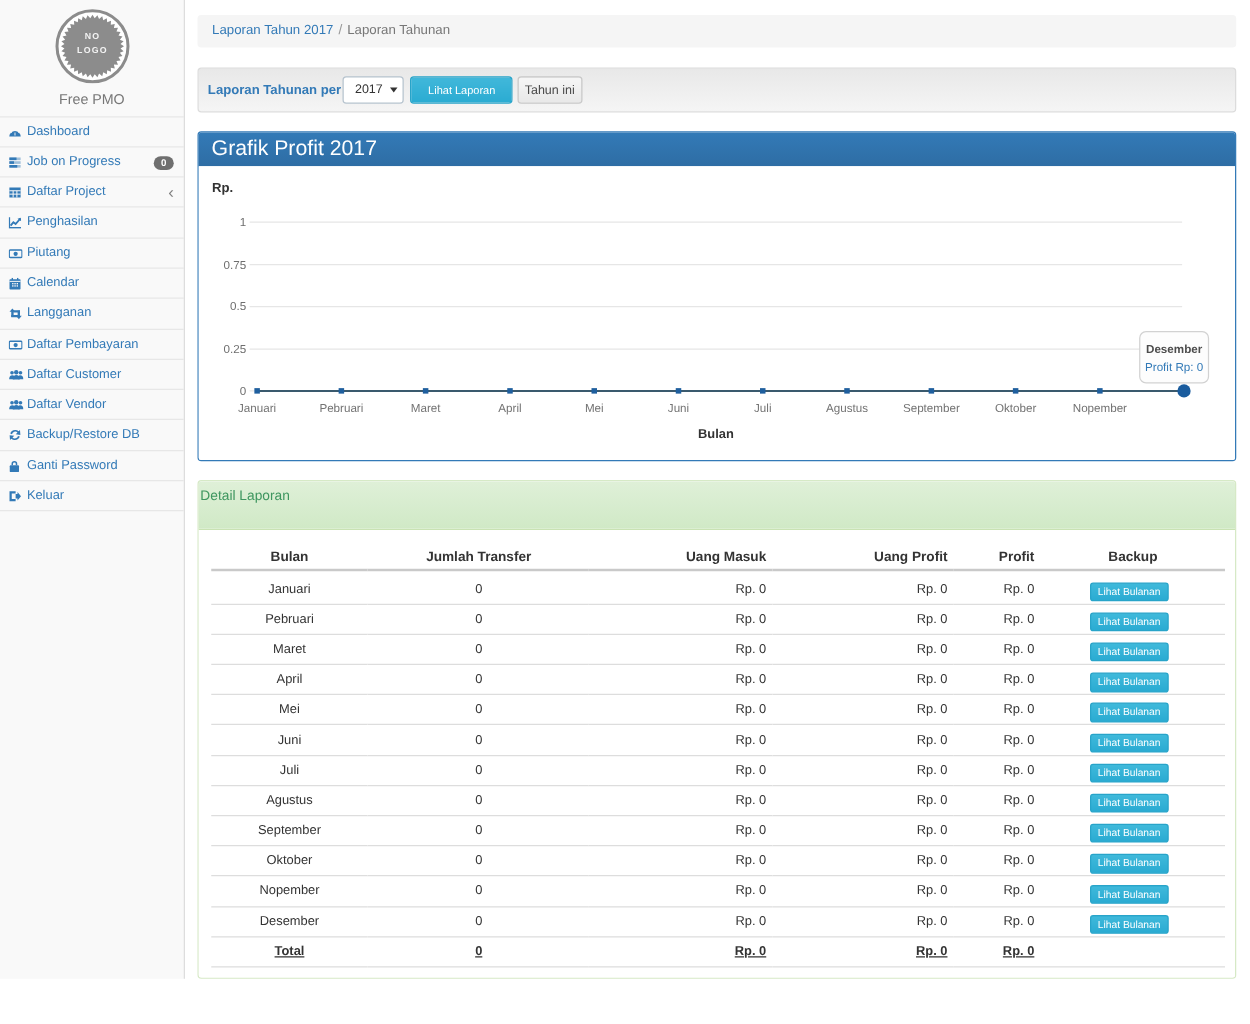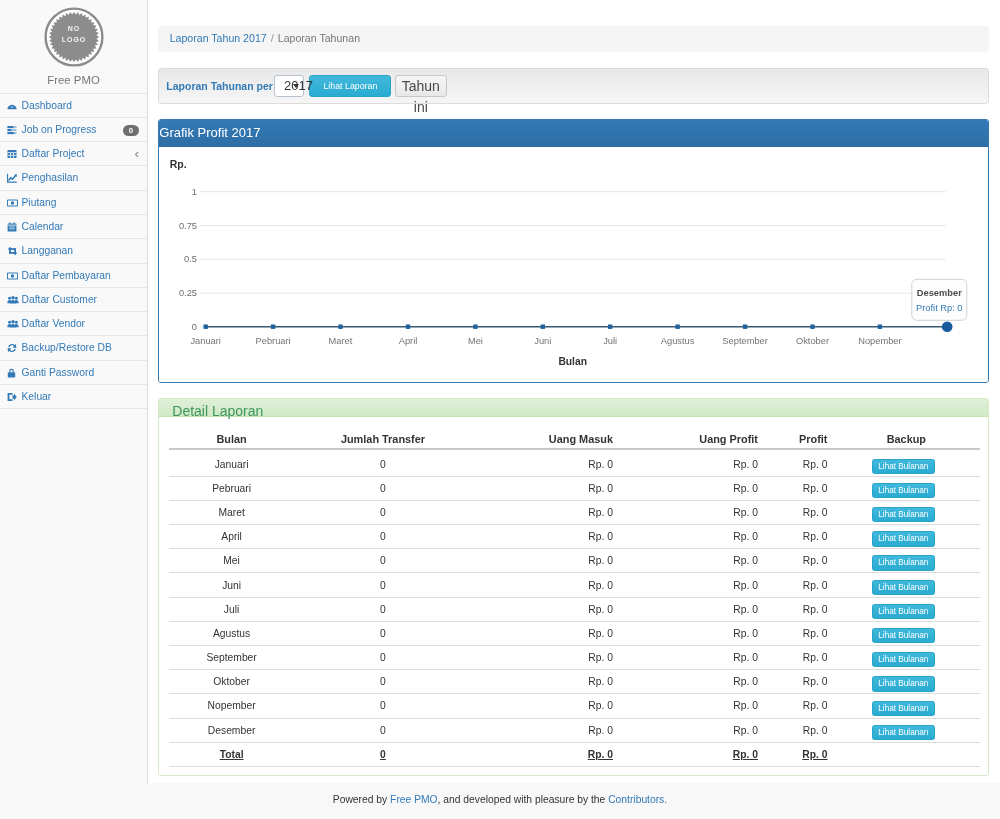--- a/index.html
+++ b/index.html
@@ -10,41 +10,41 @@
 #sidebar { position:absolute; left:0; top:0; width:148px; height:783px; background:#f9f9f9; border-right:1px solid #ddd; }
 #logo { width:60px; height:60px; margin:7px auto 0; display:block; }
 #brand { text-align:center; color:#777; font-size:11.4px; margin-top:7px; }
 #menu { list-style:none; margin-top:6.5px; border-top:1px solid #e7e7e7; }
 #menu li { position:relative; height:24.3px; border-bottom:1px solid #e7e7e7; color:#337ab7; font-size:10.3px; line-height:24px; padding-left:21.5px; white-space:nowrap; }
 #menu li svg.ic { position:absolute; left:7px; top:7px; }
 .badge0 { position:absolute; right:8px; top:7px; width:16px; height:11.5px; background:#6f6f6f; border-radius:6px; color:#fff; font-size:7.8px; font-weight:bold; text-align:center; line-height:11.5px; }
 .chev { position:absolute; right:8px; top:0; color:#808080; font-size:13.5px; }
 
 
-#main { position:absolute; left:148px; top:16px; width:852px; height:783px; background:#fff; }
+#main { position:absolute; left:148px; top:2px; width:852px; height:783px; background:#fff; }
 .breadcrumb { margin:10.4px 11.4px 0 10.3px; height:25.2px; background:#f5f5f5; border-radius:3px; font-size:10.6px; line-height:25.2px; padding-left:11.4px; color:#777; }
 .breadcrumb a { color:#337ab7; text-decoration:none; }
 .breadcrumb .sep { color:#999; padding:0 4px; font-size:11px; }
 
 .well { margin:16.4px 11.4px 0 10.3px; height:36px; background:linear-gradient(#e8e8e8,#f5f5f5); border:1px solid #dcdcdc; border-radius:3px; display:flex; align-items:center; padding-left:7px; }
 .well label { color:#337ab7; font-weight:bold; font-size:10.5px; margin-right:1.5px; }
-.sel { width:30px; height:22.3px; background:#fff; border:1px solid #b6c3ce; border-radius:3px; position:relative; font-size:13px; color:#333; line-height:20.5px; padding-left:8.6px; }
+.sel { width:49px; height:22.3px; background:#fff; border:1px solid #b6c3ce; border-radius:3px; position:relative; font-size:10px; color:#333; line-height:20.5px; padding-left:8.6px; }
 .sel .arr { position:absolute; right:4.5px; top:8.5px; width:0; height:0; border-left:3px solid transparent; border-right:3px solid transparent; border-top:4px solid #333; }
 .btn { display:inline-block; height:22.3px; border-radius:3px; font-size:9.6px; text-align:center; line-height:21px; }
 .btn-info-lg { width:82px; margin-left:5px; background:linear-gradient(#41b8da,#2aabd2); border:1px solid #28a4c9; color:#fff; font-size:8.8px; white-space:nowrap; }
-.btn-default { width:51.8px; margin-left:3.5px; background:linear-gradient(#f6f6f6,#e8e8e8); border:1px solid #c8c8c8; color:#4a4a4a; font-size:14px; }
+.btn-default { width:51.8px; margin-left:3.5px; background:linear-gradient(#f6f6f6,#e8e8e8); border:1px solid #c8c8c8; color:#4a4a4a; font-size:10px; }
 
 
 .panel { margin:0 11.4px 0 10.3px; border-radius:3px; }
 #panel1 { margin-top:15.3px; border:1px solid #337ab7; }
-#panel1 .heading { height:27px; background:linear-gradient(#337ab7,#2e6da4); border-radius:2px 2px 0 0; color:#fff; font-size:13px; line-height:26px; }
+#panel1 .heading { height:27px; background:linear-gradient(#337ab7,#2e6da4); border-radius:2px 2px 0 0; color:#fff; font-size:17px; line-height:26px; padding-left:10px; }
 #panel1 .body { position:relative; height:234.5px; background:#fff; border-radius:0 0 2px 2px; }
 
 #panel2 { margin-top:15.5px; border:1px solid #d6e9c6; }
-#panel2 .heading { height:18px; background:linear-gradient(#dff0d8,#d0e9c6); border-bottom:1px solid #c9e2b3; border-radius:2px 2px 0 0; color:#3e965f; font-size:14px; line-height:25.5px; padding-left:13px; }
+#panel2 .heading { height:39px; background:linear-gradient(#dff0d8,#d0e9c6); border-bottom:1px solid #c9e2b3; border-radius:2px 2px 0 0; color:#3e965f; font-size:11px; line-height:25.5px; padding-left:1px; }
 #panel2 .body { background:#fff; padding:9.5px 9.4px 8px 9.4px; border-radius:0 0 2px 2px; }
 
 
 table { width:100%; border-collapse:collapse; font-size:10.3px; color:#333; table-layout:fixed; }
 th { font-weight:bold; font-size:10.9px; padding:6.5px 5px 3px; border-bottom:2px solid #c9c9c9; }
 td { padding:5.1px 5px; line-height:13px; border-bottom:1px solid #ddd; }
 tbody tr:first-child td { padding-top:7.3px; }
 tbody tr:first-child td.btnc { padding-top:8.4px; }
 td.btnc { padding:6.2px 6px 1.7px 0; }
 tr.total td { font-weight:bold;text-decoration:underline; }
@@ -351,14 +351,13 @@
                 <td class="r">Rp. 0</td>
                 <td class="r">Rp. 0</td>
                 <td class="r">Rp. 0</td>
                 <td class="c"></td>
               </tr>
 </tbody>
           </table>
       </div>
     </div>
   </div>
-  <div id="footer">Powered by <a>Free PMO</a>, and developed with pleasure by the <a>Contributors.</a></div>
 </div>
 
 </body></html>

